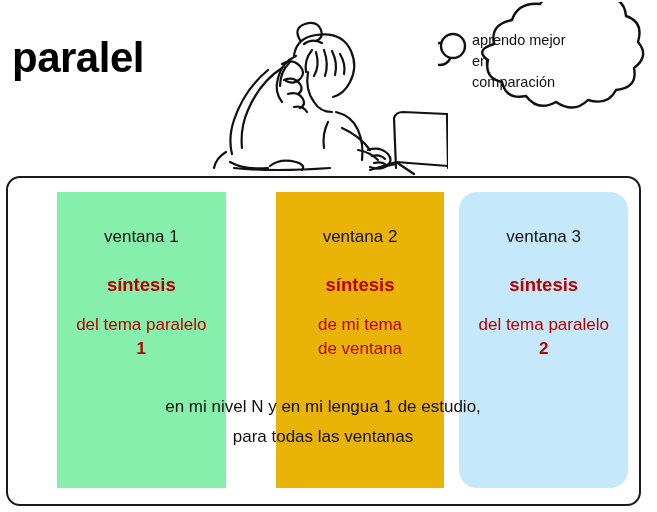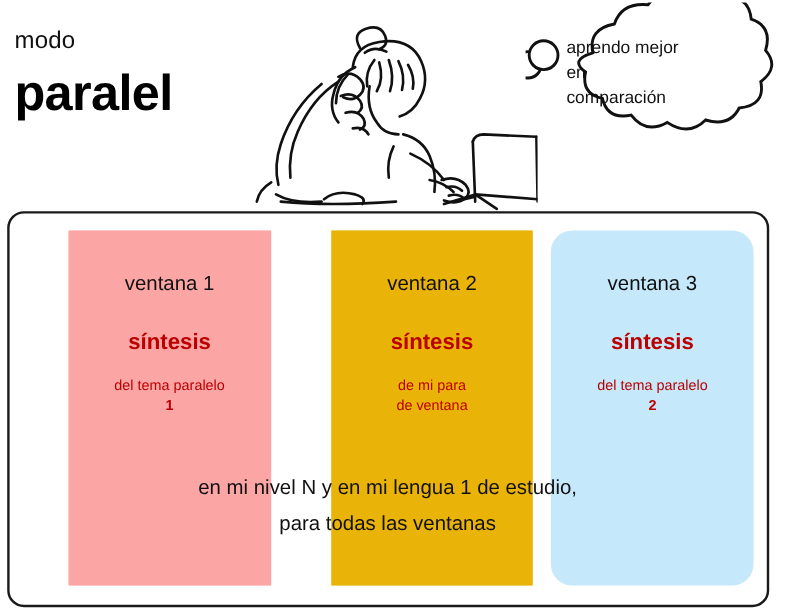--- a/index.html
+++ b/index.html
@@ -97,38 +97,38 @@
     display: flex;
     gap: 15px;
   }
   .column {
     flex: 1 1 0;
     height: 100%;
     text-align: center;
     box-sizing: border-box;
     padding-top: 35px;
   }
-  .col-1 { background: #fca5a5; margin-left: 34px; }
+  .col-1 { background: #86efac; margin-left: 34px; }
   .col-2 { background: #eab308; margin-left: 35px; }
   .col-3 { background: #c5e8fa; border-radius: 18px; }
 
   .col-window {
     font-size: 17px;
     color: #111111;
     line-height: 1.2;
   }
   .col-sintesis {
     font-size: 18.5px;
     font-weight: bold;
     color: #bb0000;
     margin-top: 27px;
     line-height: 1.2;
   }
   .col-desc {
-    font-size: 12px;
+    font-size: 17px;
     color: #bb0000;
     margin-top: 16px;
     line-height: 1.45;
   }
   .col-desc .strong-line {
     font-weight: bold;
   }
 
   
   #footer-text {
@@ -143,21 +143,20 @@
     pointer-events: none;
   }
   #footer-text div { white-space: nowrap; }
 </style>
 </head>
 <body>
 
 <div id="header-zone">
 
   <div id="title-block">
-    <div id="title-modo">modo</div>
     <div id="title-paralel">paralel</div>
   </div>
 
   <div id="illustration">
     <svg width="240" height="176" viewBox="0 0 240 176" fill="none" stroke="#111111" stroke-width="2.2" stroke-linecap="round" stroke-linejoin="round">
 
       <path d="M92 40 q-7 -12 5 -16 q12 -4 16 6 q3 8 -5 11"></path>
       <path d="M96 44 q8 -6 18 -1"></path>
 
       <path d="M86 56 q2 -18 22 -21 q26 -4 35 16 q7 16 -1 31 q-6 12 -17 15"></path>
@@ -251,21 +250,21 @@
       <div class="col-desc">
         <div>del tema paralelo</div>
         <div class="strong-line">1</div>
       </div>
     </div>
 
     <div class="column col-2">
       <div class="col-window">ventana 2</div>
       <div class="col-sintesis">síntesis</div>
       <div class="col-desc">
-        <div>de mi para</div>
+        <div>de mi tema</div>
         <div>de ventana</div>
       </div>
     </div>
 
     <div class="column col-3">
       <div class="col-window">ventana 3</div>
       <div class="col-sintesis">síntesis</div>
       <div class="col-desc">
         <div>del tema paralelo</div>
         <div class="strong-line">2</div>

